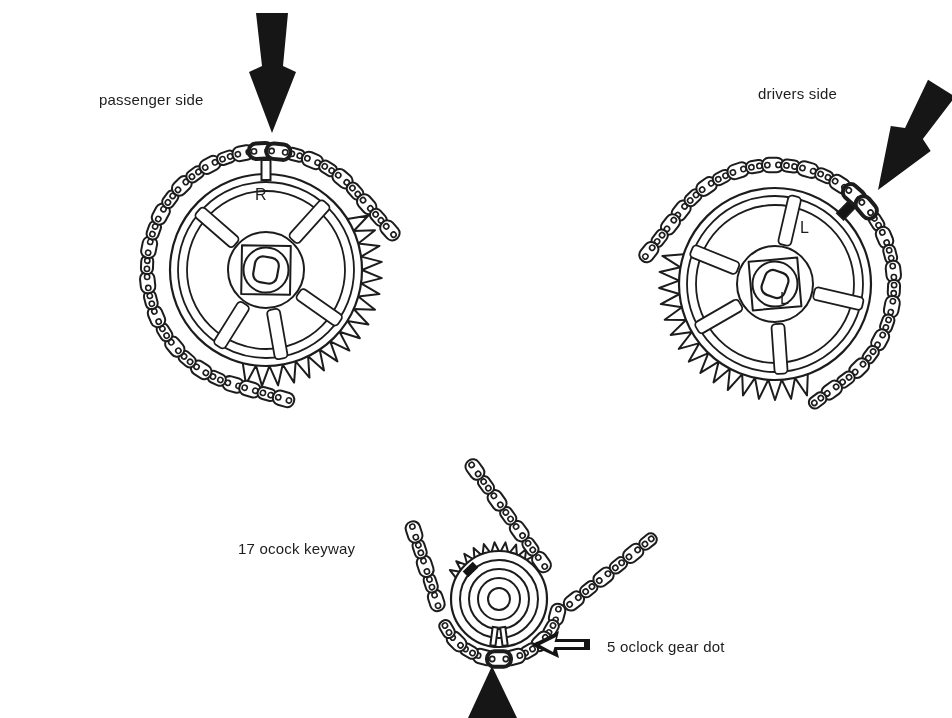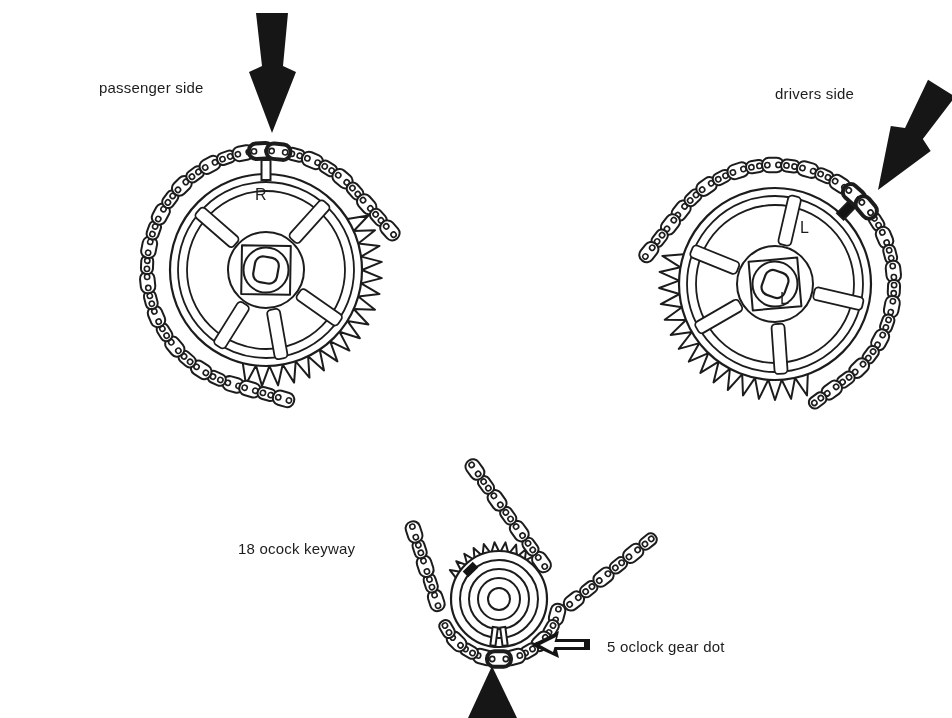--- a/index.html
+++ b/index.html
@@ -547,20 +547,20 @@
     <polygon points="-16,-120 16,-120 11,-67 24,-61 0,0 -23,-61 -10,-67" transform="translate(272,133)" fill="#161616"></polygon>
     <polygon points="-16,-120 16,-120 11,-67 24,-61 0,0 -23,-61 -10,-67" transform="translate(878,190) rotate(32)" fill="#161616"></polygon>
     <polygon points="492,666 517,718 468,718" fill="#161616"></polygon>
 
     <g>
       <polygon points="531,645 559,631 557,639 590,639 590,650 557,650 559,658" fill="#141414"></polygon>
       <polygon points="540,645 556,637 554.5,642 584,642 584,647 554.5,647 553,652" fill="#ffffff"></polygon>
     </g>
   </svg>
 
-  <div class="lbl" style="left:99px;top:78px">passenger side</div>
-  <div class="lbl" style="left:775px;top:84px">drivers side</div>
-  <div class="lbl" style="left:238px;top:539px">18 ocock keyway</div>
+  <div class="lbl" style="left:99px;top:90px">passenger side</div>
+  <div class="lbl" style="left:758px;top:84px">drivers side</div>
+  <div class="lbl" style="left:238px;top:539px">17 ocock keyway</div>
   <div class="lbl" style="left:607px;top:637px">5 oclock gear dot</div>
   <div class="lbl mark" style="left:255px;top:185px">R</div>
   <div class="lbl mark" style="left:800px;top:218px">L</div>
   <div class="lbl mark" style="left:780px;top:289px">L</div>
 </div>
 
 </body></html>

